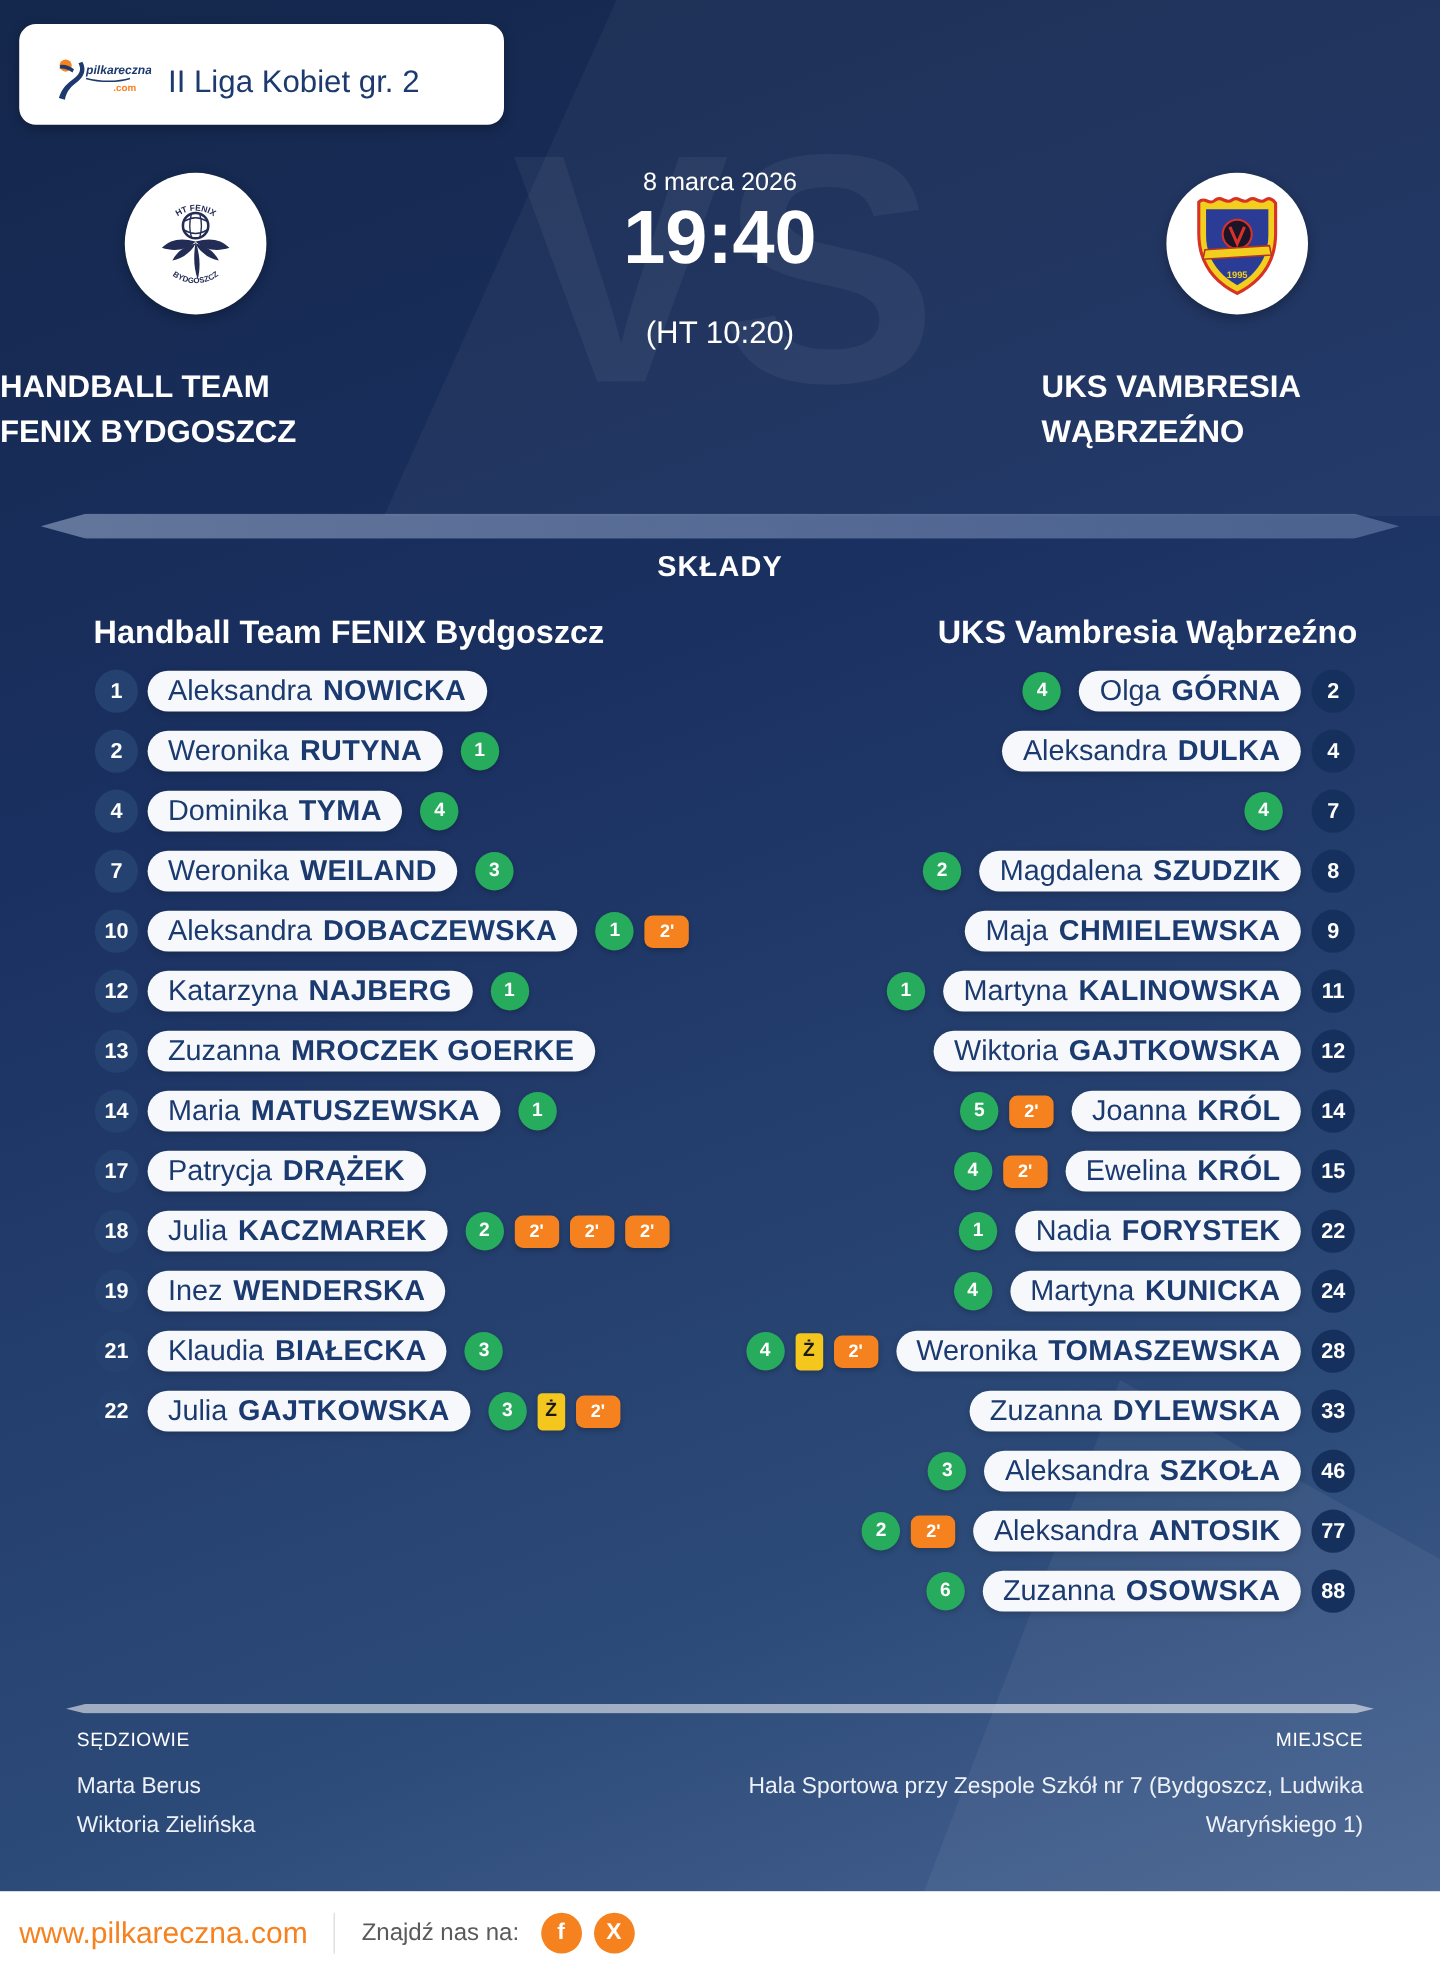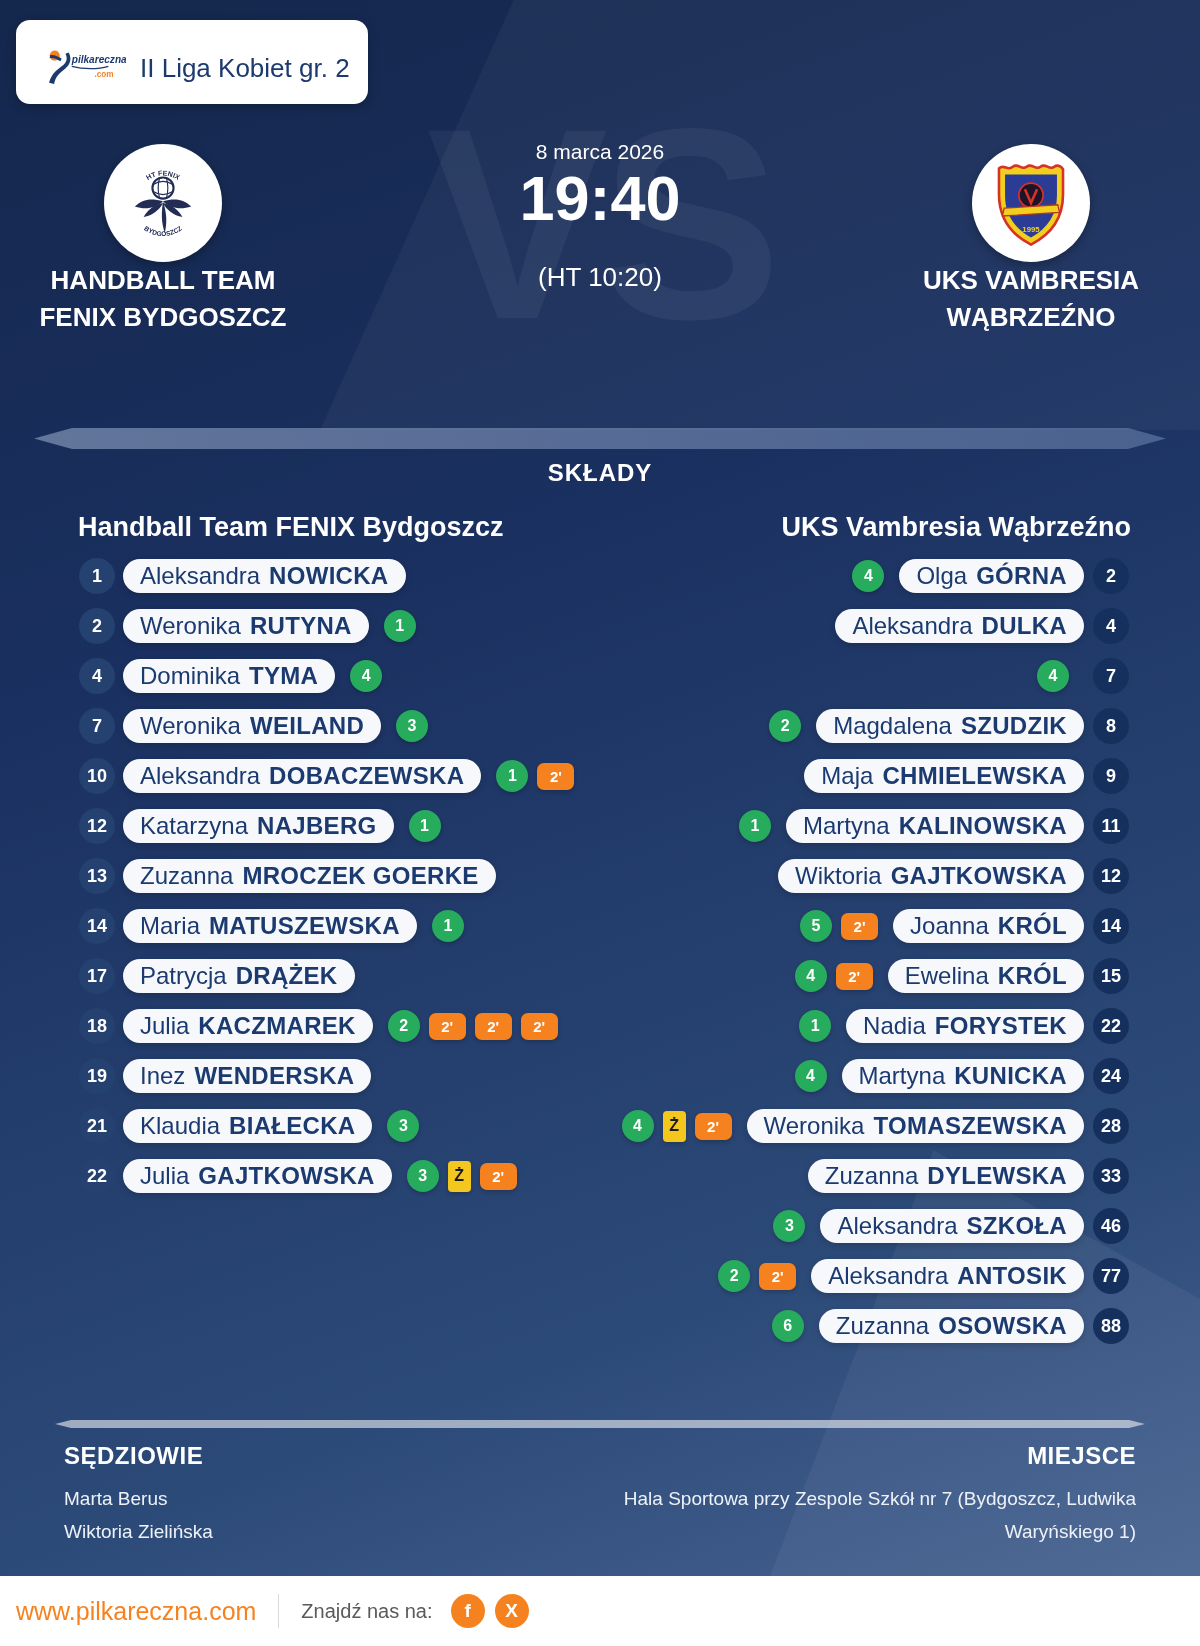--- a/index.html
+++ b/index.html
@@ -9,21 +9,21 @@
     background:linear-gradient(160deg,#14274c 0%,#1a3060 35%,#2c4a78 75%,#4a6694 100%);
   }
   .bg-shape1{position:absolute;top:0;left:320px;right:0;height:430px;
     background:rgba(255,255,255,0.04);
     clip-path:polygon(22% 0,100% 0,100% 100%,0 100%);pointer-events:none;}
   .bg-shape2{position:absolute;top:1150px;right:0;width:430px;height:426px;
     background:rgba(255,255,255,0.05);
     clip-path:polygon(38% 0,100% 35%,100% 100%,0 100%);pointer-events:none;}
 
   
-  .header-card{position:absolute;left:16px;top:20px;width:352px;height:84px;
+  .header-card{position:absolute;left:16px;top:20px;width:404px;height:84px;
     background:#fff;border-radius:14px;display:flex;align-items:center;gap:14px;
     padding:13px 16px 0 28px;box-sizing:border-box;box-shadow:0 3px 10px rgba(0,0,0,.25);}
   .league-title{font-size:26px;color:#1c3a6e;white-space:nowrap;}
 
   
   .vs-watermark{position:absolute;left:0;right:0;top:88px;text-align:center;
     font-size:272px;font-weight:bold;line-height:1;color:rgba(255,255,255,0.05);
     letter-spacing:-8px;pointer-events:none;}
   .match-date{position:absolute;left:0;right:0;top:140px;text-align:center;
     color:#fff;font-size:21px;}
@@ -31,21 +31,21 @@
     color:#fff;font-size:63px;font-weight:bold;}
   .match-ht{position:absolute;left:0;right:0;top:262px;text-align:center;
     color:#fff;font-size:26px;}
 
   
   .team{position:absolute;top:144px;width:326px;}
   .team-home{left:0;}
   .team-away{left:868px;}
   .crest-circle{width:118px;height:118px;margin:0 auto;background:#fff;border-radius:50%;
     display:flex;align-items:center;justify-content:center;box-shadow:0 3px 10px rgba(0,0,0,.3);}
-  .team-name{text-align:center;color:#fff;font-weight:bold;
+  .team-name{margin-top:42px;text-align:left;color:#fff;font-weight:bold;
     font-size:26px;line-height:37px;}
 
   
   .divider-top{position:absolute;top:428px;left:34px;width:1132px;height:21px;
     background:linear-gradient(90deg,rgba(160,177,210,.55),rgba(120,143,186,.5));
     clip-path:polygon(0 50%,38px 0,calc(100% - 38px) 0,100% 50%,calc(100% - 38px) 100%,38px 100%);}
   .divider-footer{position:absolute;top:1420px;left:55px;width:1090px;height:8px;
     background:rgba(255,255,255,.55);
     clip-path:polygon(0 50%,16px 0,calc(100% - 16px) 0,100% 50%,calc(100% - 16px) 100%,16px 100%);}
 
@@ -80,21 +80,21 @@
   .badge-susp{width:37px;height:27px;border-radius:7px;background:#f6821f;color:#fff;
     font-size:15px;font-weight:bold;display:flex;align-items:center;justify-content:center;
     box-shadow:0 2px 4px rgba(0,0,0,.2);}
   .badge-yellow{width:23px;height:31px;border-radius:4px;background:#f4c71f;color:#1a1a1a;
     font-size:16px;font-weight:bold;display:flex;align-items:center;justify-content:center;
     box-shadow:0 2px 4px rgba(0,0,0,.2);}
 
   
   .footer{position:absolute;top:1442px;left:64px;right:64px;display:flex;
     justify-content:space-between;color:#fff;}
-  .footer h4{margin:0;font-size:24px;font-weight:bold;letter-spacing:.5px;}
+  .footer h4{margin:0;font-size:16px;font-weight:normal;letter-spacing:.5px;}
   .footer .lines{margin-top:12px;font-size:19px;line-height:33px;color:#eef2f8;}
   .footer .venue-block{width:520px;text-align:right;}
 
   
   .bottom-bar{position:absolute;left:0;right:0;bottom:0;height:70px;background:#fff;
     display:flex;align-items:center;padding-left:16px;box-sizing:border-box;}
   .site-link{color:#f6821f;font-size:25px;text-decoration:none;}
   .vline{width:1px;height:34px;background:#d9d9d9;margin:0 22px;}
   .findus{color:#5a5a5a;font-size:20px;margin-right:18px;}
   .social{width:34px;height:34px;border-radius:50%;background:#f6821f;color:#fff;

